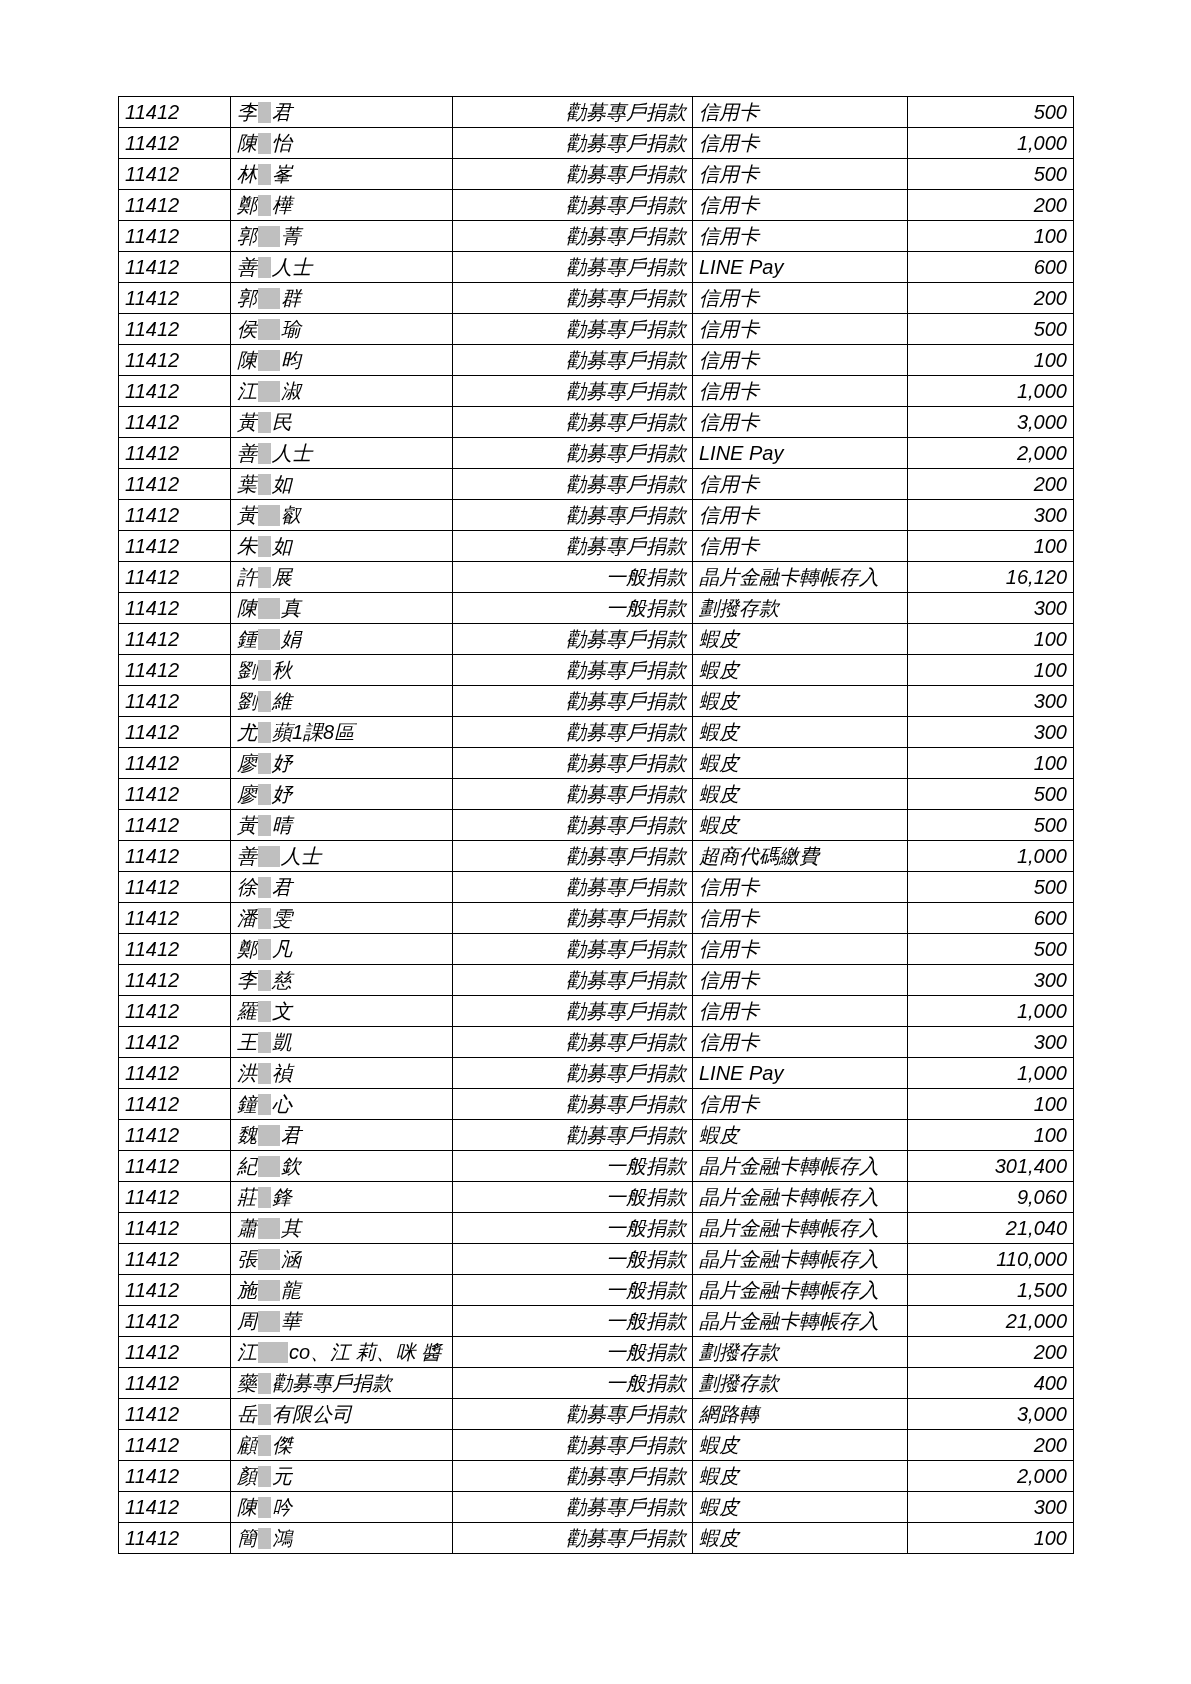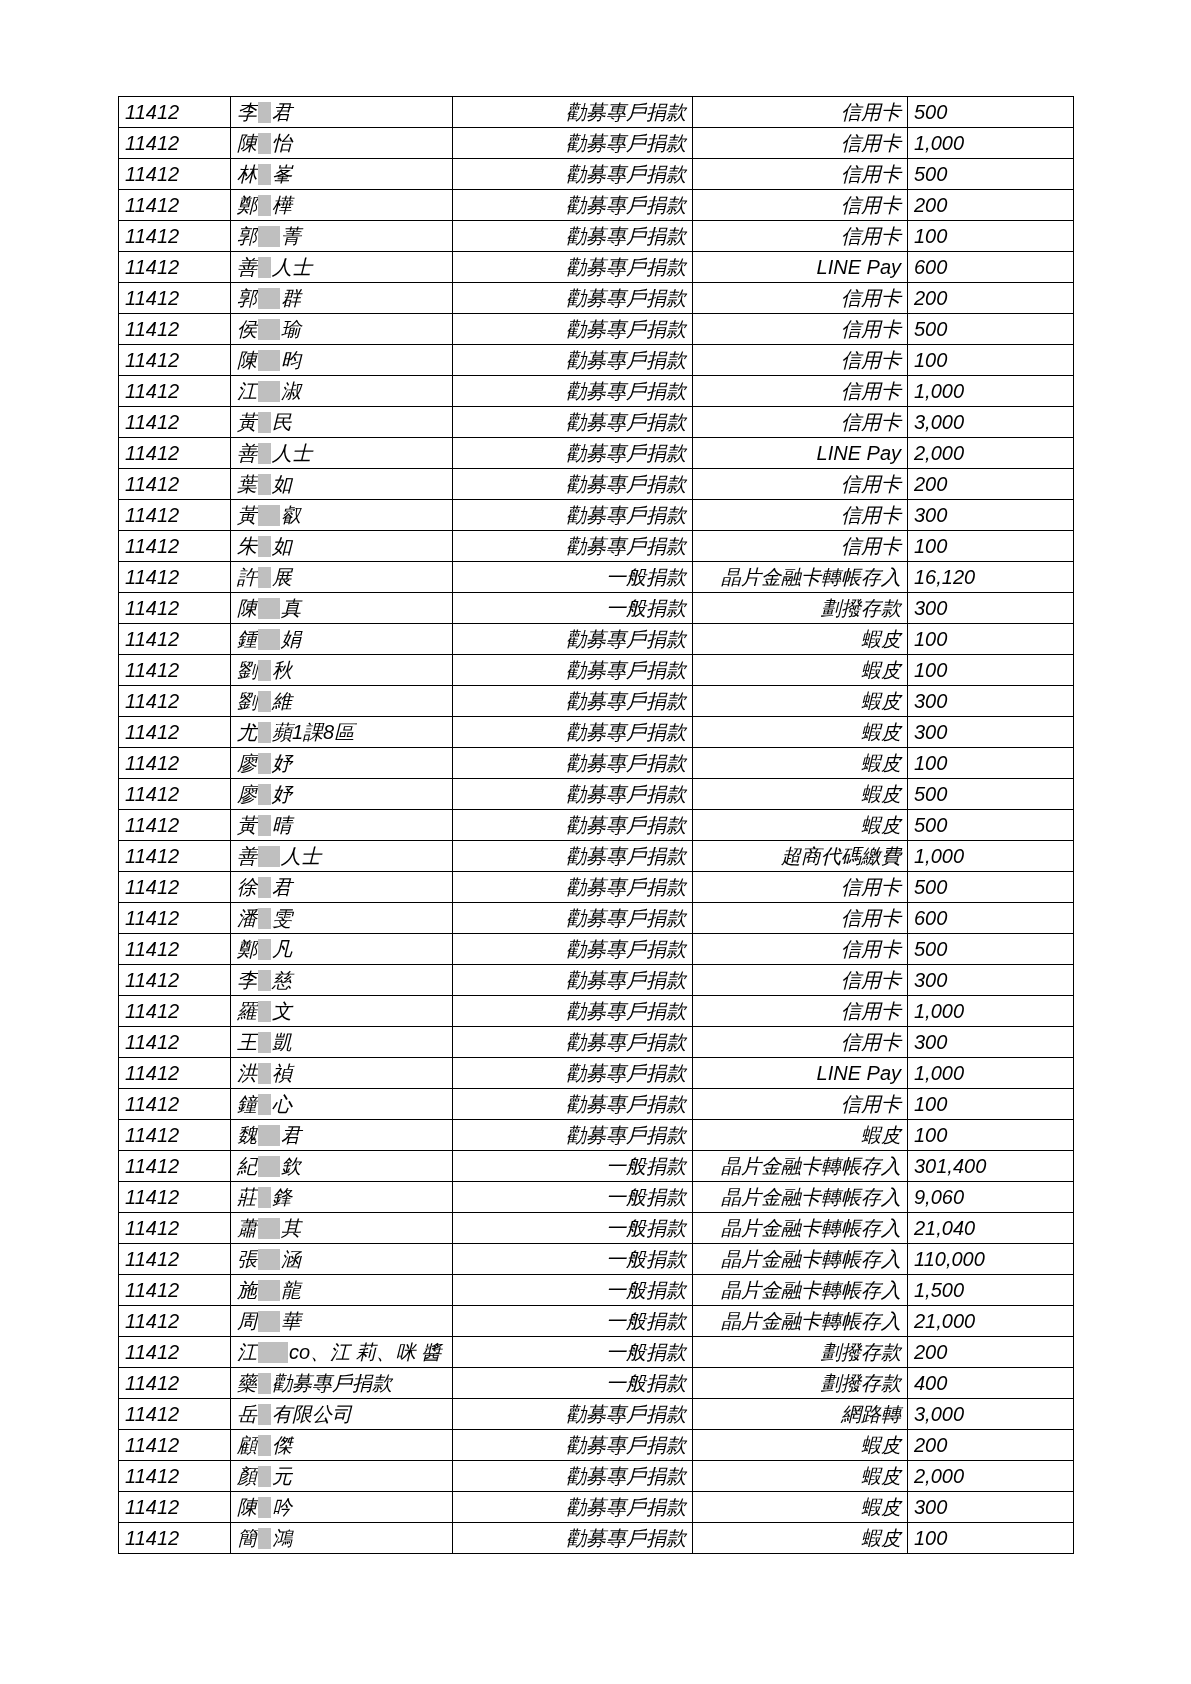--- a/index.html
+++ b/index.html
@@ -38,22 +38,22 @@
     padding: 0 6px;
     font-size: 20px;
     line-height: 28px;
     vertical-align: middle;
     white-space: nowrap;
     overflow: hidden;
   }
   td.period  { text-align: left; }
   td.name    { text-align: left; }
   td.type    { text-align: right; }
-  td.method  { text-align: right; font-size: 19.5px; }
-  td.amount  { padding-right: 10px; }
+  td.method  { text-align: left; font-size: 19.5px; }
+  td.amount  { text-align: right; padding-right: 10px; }
 
   .name-wrap {
     display: inline-flex;
     align-items: center;
     white-space: nowrap;
   }
   .name-wrap .ch { display: inline-block; }
   .redact {
     display: inline-block;
     background: #bfbfbf;

